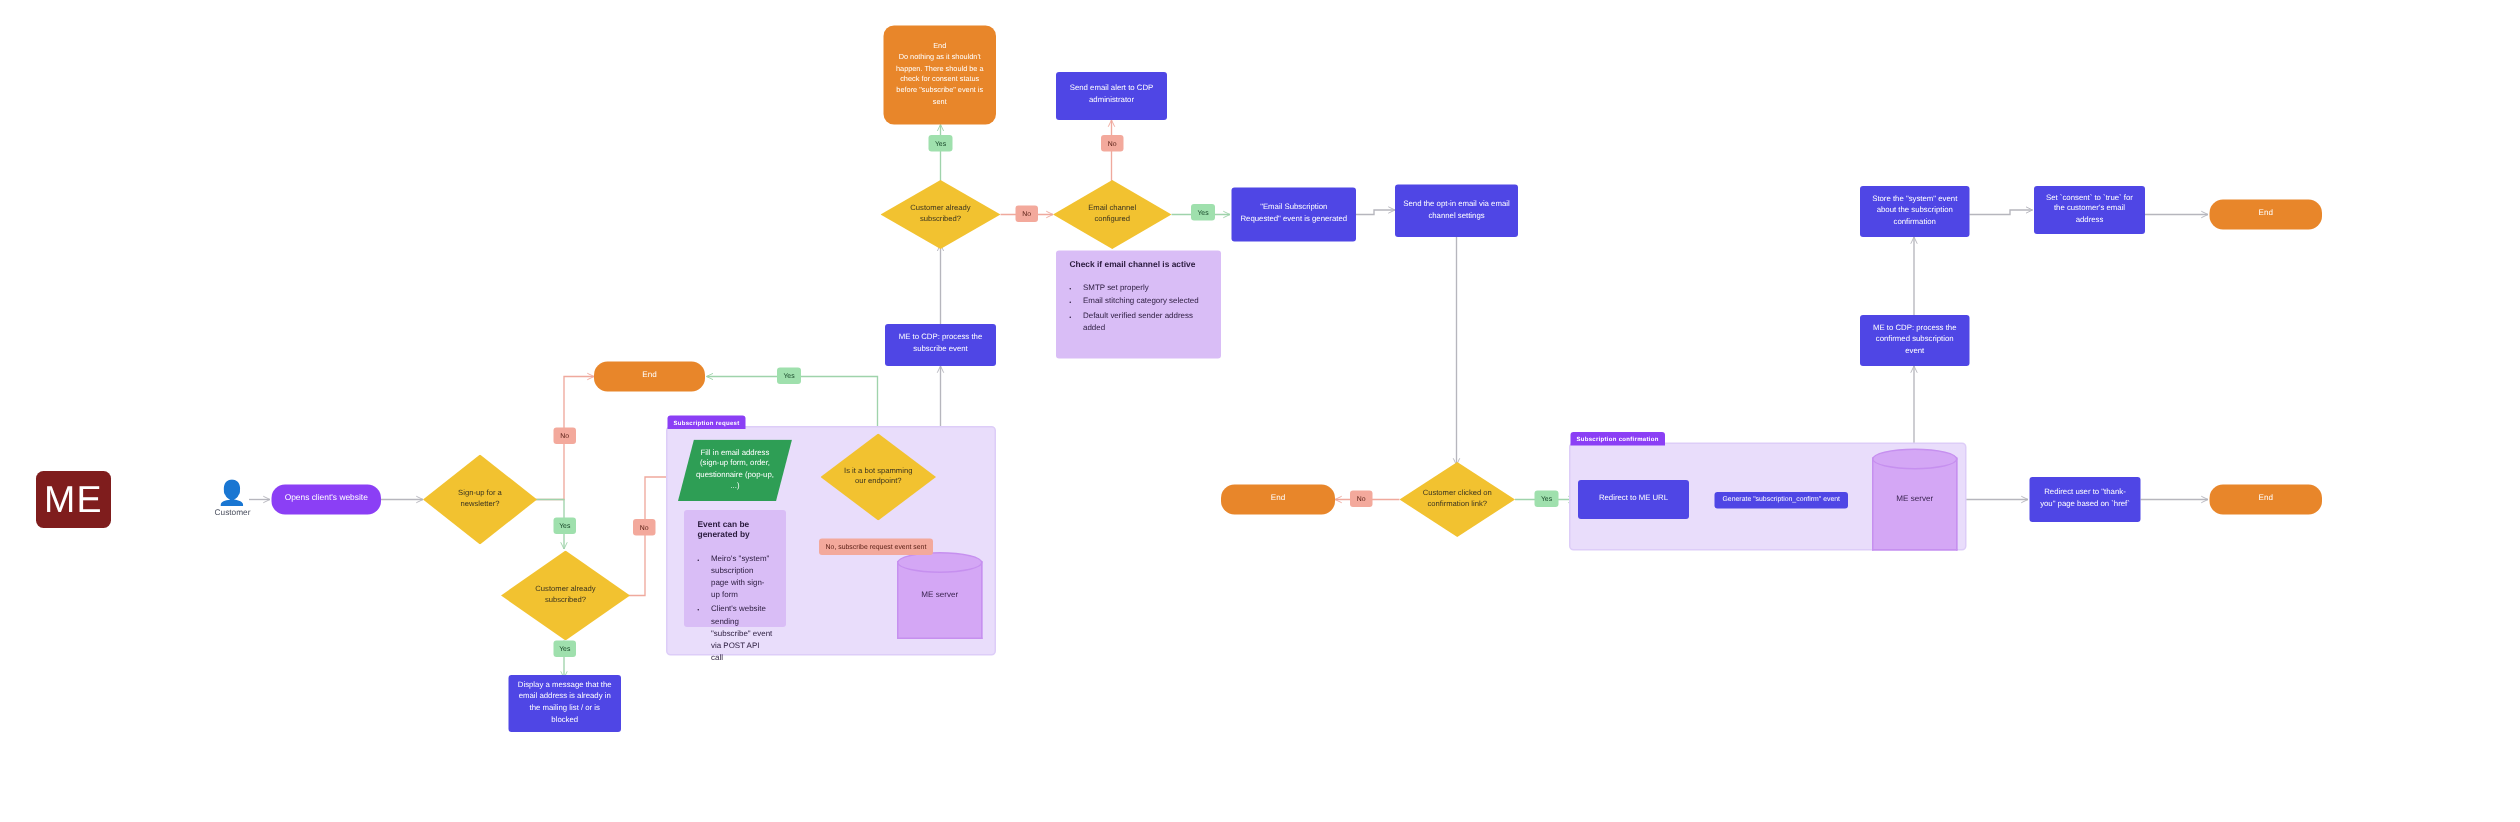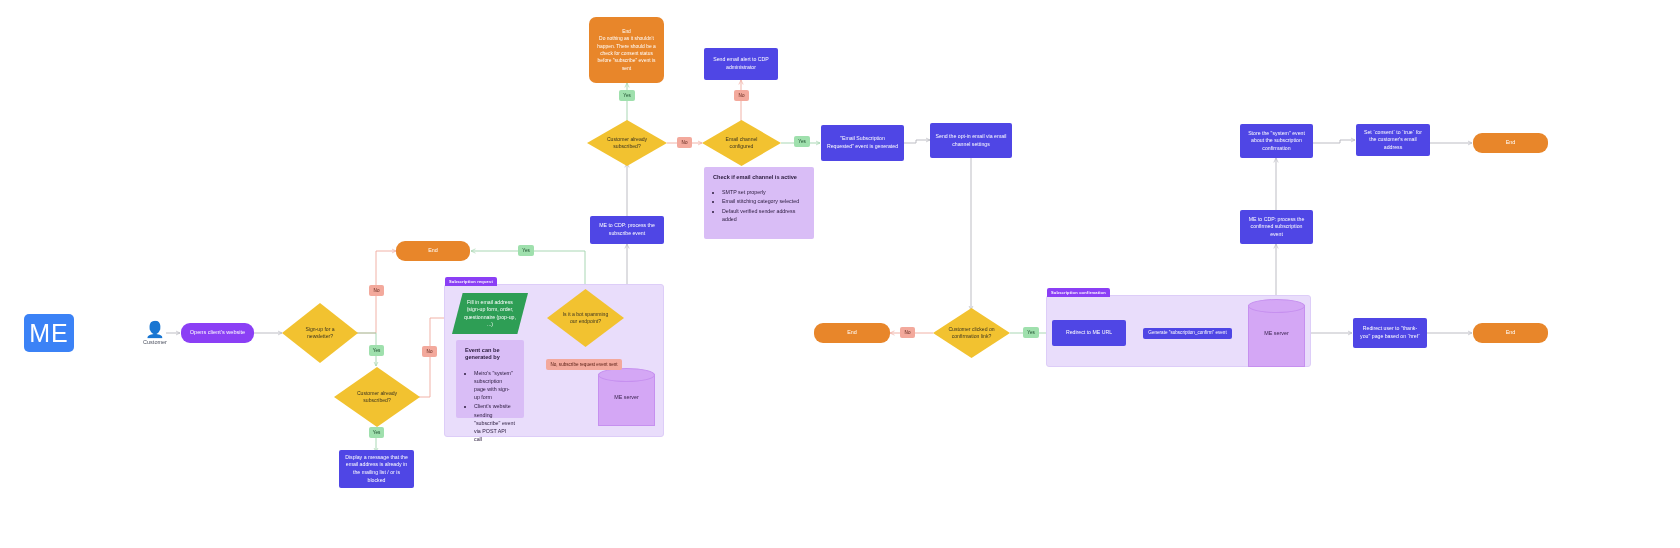--- a/index.html
+++ b/index.html
@@ -13,21 +13,21 @@
     font-family: "Liberation Sans", sans-serif;
     color: #1f2330;
   }
   #canvas { position: absolute; inset: 0; }
   svg.edges { position: absolute; left: 0; top: 0; width: 1680px; height: 548px; pointer-events: none; }
 
   .node { position: absolute; box-sizing: border-box; display: flex; align-items: center; justify-content: center; text-align: center; }
 
   
   .logo {
-    background: #3b82f6; color: #ffffff;
+    background: #7f1d1d; color: #ffffff;
     border-radius: 5px;
     font-size: 25px; letter-spacing: 1px;
   }
 
   
   .actor { flex-direction: column; gap: 2px; }
   .actor .glyph { font-size: 16px; line-height: 14px; color: #4a6fd4; }
   .actor .cap { font-size: 5.5px; color: #4a4f5e; }
 
   

